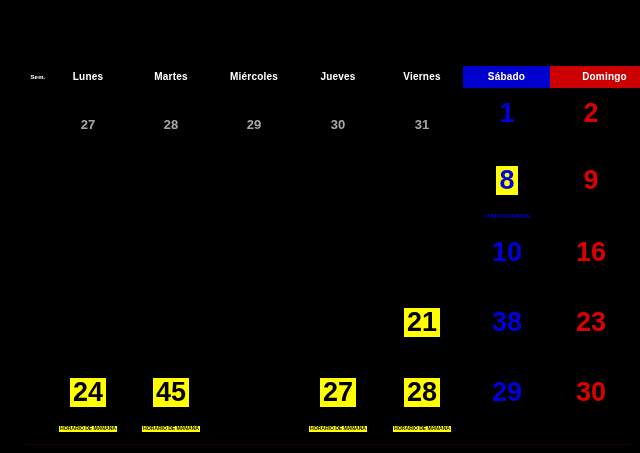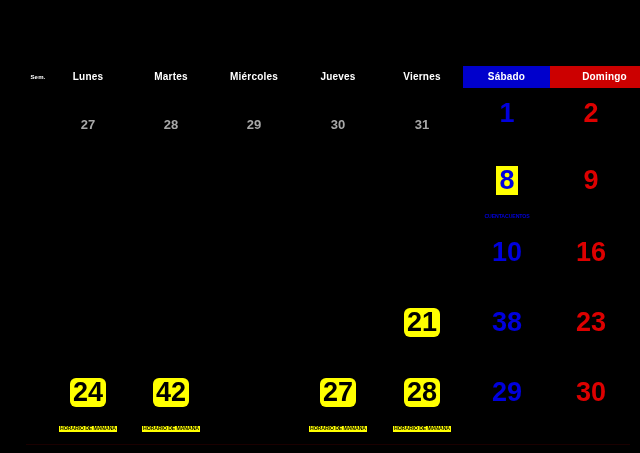--- a/index.html
+++ b/index.html
@@ -85,21 +85,21 @@
     white-space: nowrap;
   }
   .daynum.small {
     font-size: 13px;
     font-weight: bold;
     padding: 0 2px;
   }
   .c-sat      { color: #0000dd; }
   .c-sun      { color: #dd0000; }
   .c-other    { color: #a8a8a8; }
-  .c-black    { color: #000000; border-radius: 6px; }
+  .c-black    { color: #000000; }
 
   .hl-yellow {
     background: #ffff00;
   }
 
   .note {
     position: absolute;
     left: 0;
     width: 83px;
     text-align: center;
@@ -198,21 +198,21 @@
         <div class="cell" style="left: 541.5px;">
           <div class="daynum-wrap"><span class="daynum c-sun">23</span></div>
         </div>
       </div>
       <div class="week-row" style="top: 378px; padding-left: 32px;">
         <div class="cell" style="left: 38.5px;">
           <div class="daynum-wrap"><span class="daynum c-black hl-yellow">24</span></div>
           <div class="note ev-morning" style="top: 38px;"><span>HORARIO DE MAÑANA</span></div>
         </div>
         <div class="cell" style="left: 121.5px;">
-          <div class="daynum-wrap"><span class="daynum c-black hl-yellow">42</span></div>
+          <div class="daynum-wrap"><span class="daynum c-black hl-yellow">45</span></div>
           <div class="note ev-morning" style="top: 38px;"><span>HORARIO DE MAÑANA</span></div>
         </div>
         <div class="cell" style="left: 288.5px;">
           <div class="daynum-wrap"><span class="daynum c-black hl-yellow">27</span></div>
           <div class="note ev-morning" style="top: 38px;"><span>HORARIO DE MAÑANA</span></div>
         </div>
         <div class="cell" style="left: 372.5px;">
           <div class="daynum-wrap"><span class="daynum c-black hl-yellow">28</span></div>
           <div class="note ev-morning" style="top: 38px;"><span>HORARIO DE MAÑANA</span></div>
         </div>

